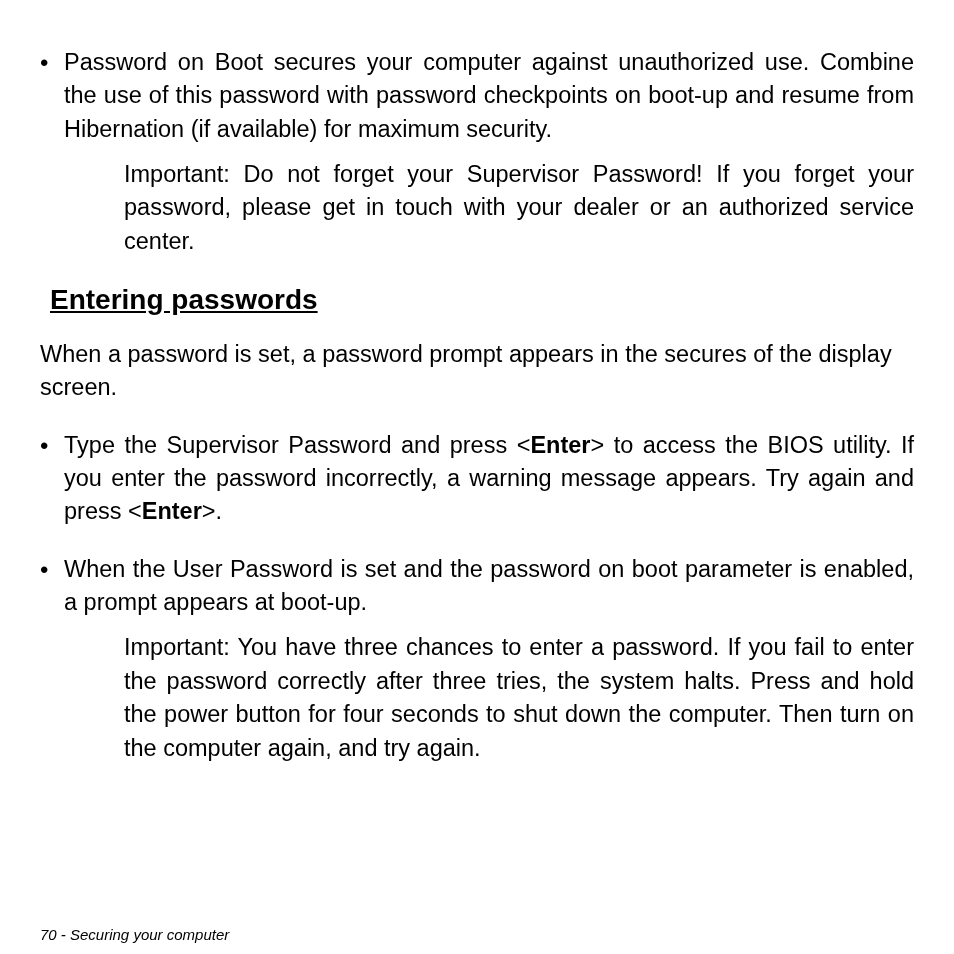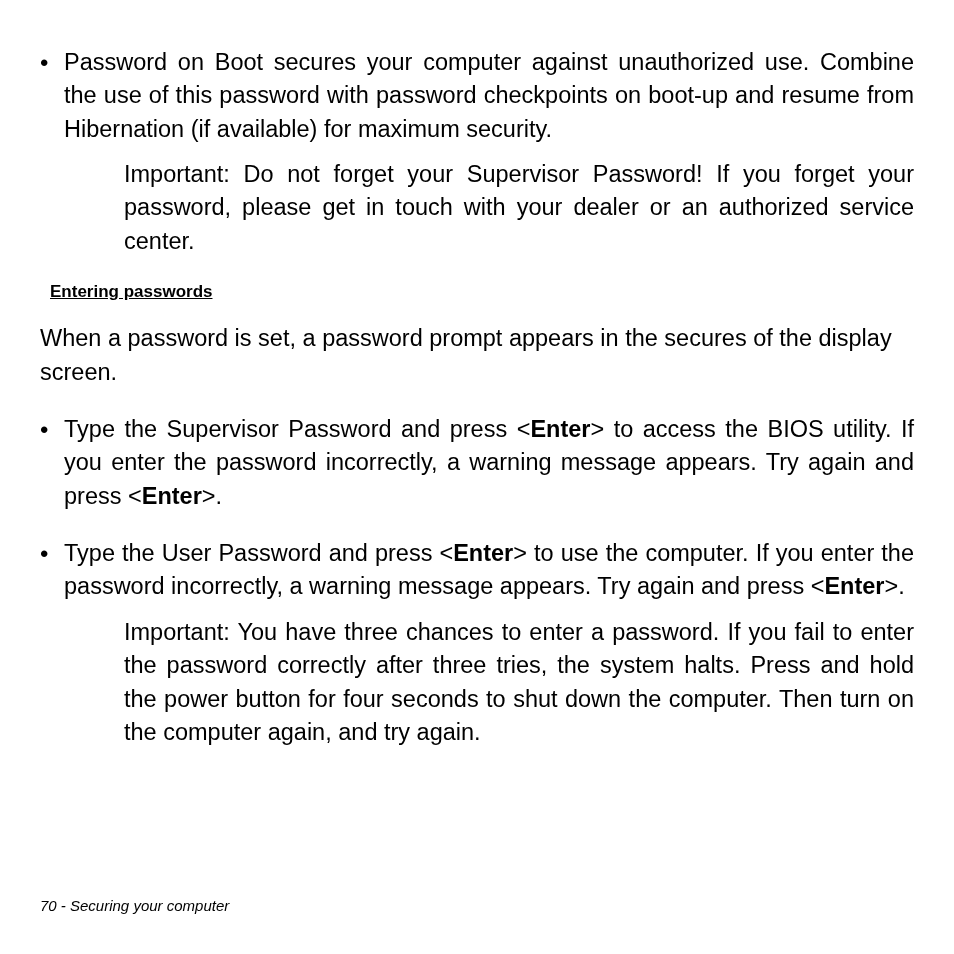--- a/index.html
+++ b/index.html
@@ -33,49 +33,49 @@
     .important {
       font-weight: normal;
       text-align: justify;
       margin-left: 84px;
       padding-top: 2px;
       margin-bottom: 8px;
     }
     h2.section {
       font-weight: bold;
       text-decoration: underline;
-      font-size: 17px;
+      font-size: 28px;
       margin: 22px 0 18px 10px;
     }
     p.intro {
       margin: 0 0 12px 0;
       line-height: 1.42;
     }
     .b { font-weight: bold; }
     .footer {
       position: absolute;
-      bottom: 38px;
+      bottom: 9px;
       left: 40px;
       font-style: italic;
       font-size: 15px;
     }
   </style>
 </head>
 <body>
 
 <ul class="top-list">
   <li>Password on Boot secures your computer against unauthorized use. Combine the use of this password with password checkpoints on boot-up and resume from Hibernation (if available) for maximum security.</li>
 </ul>
 
 <p class="important">Important: Do not forget your Supervisor Password! If you forget your password, please get in touch with your dealer or an authorized service center.</p>
 
 <h2 class="section">Entering passwords</h2>
 
 <p class="intro">When a password is set, a password prompt appears in the secures of the display screen.</p>
 
 <ul class="mid-list">
   <li><span>Type the Supervisor Password and press &lt;</span><span class="b">Enter</span><span>&gt; to access the BIOS utility. If you enter the password incorrectly, a warning message appears. Try again and press &lt;</span><span class="b">Enter</span><span>&gt;.</span></li>
-  <li><span>Type the User Password and press &lt;</span><span class="b">Enter</span><span>&gt; to use the computer. If you enter the password incorrectly, a warning message appears. Try again and press &lt;</span><span class="b">Enter</span><span>&gt;.</span></li>
+  <li>When the User Password is set and the password on boot parameter is enabled, a prompt appears at boot-up.</li>
 </ul>
 
 <p class="important">Important: You have three chances to enter a password. If you fail to enter the password correctly after three tries, the system halts. Press and hold the power button for four seconds to shut down the computer. Then turn on the computer again, and try again.</p>
 
 <div class="footer">70 - Securing your computer</div>
 
 </body></html>

